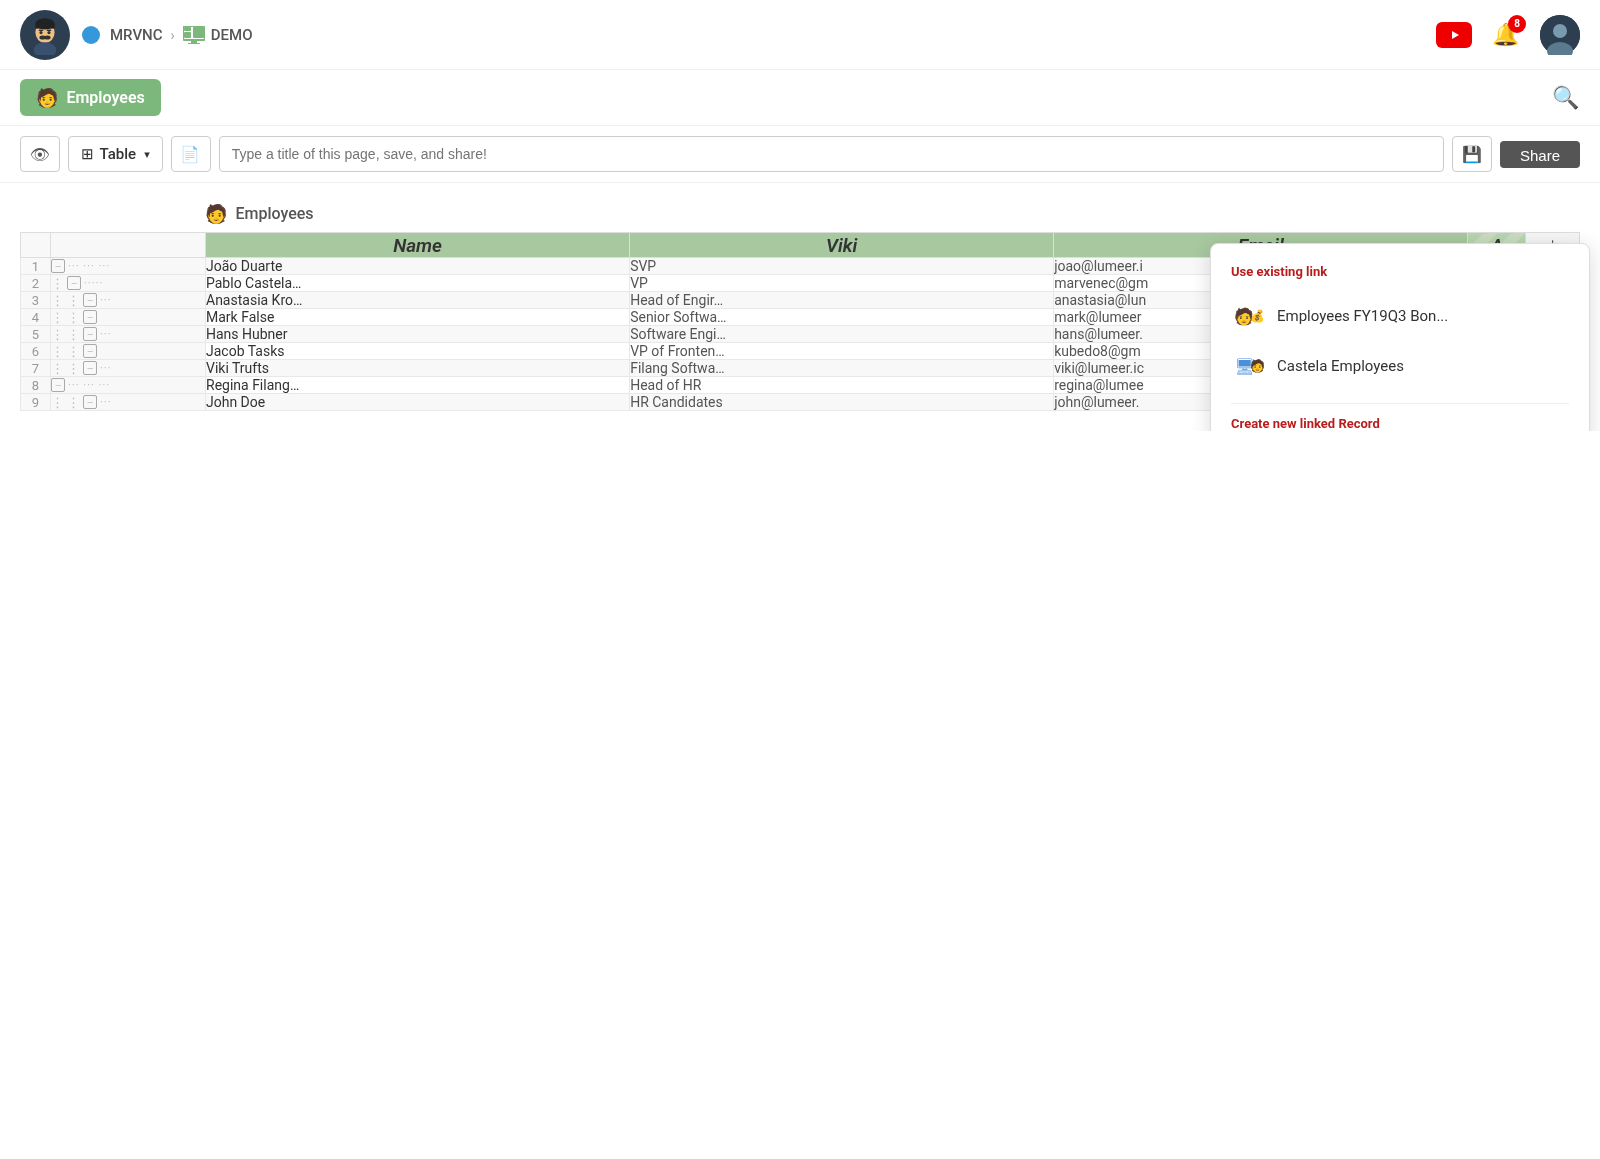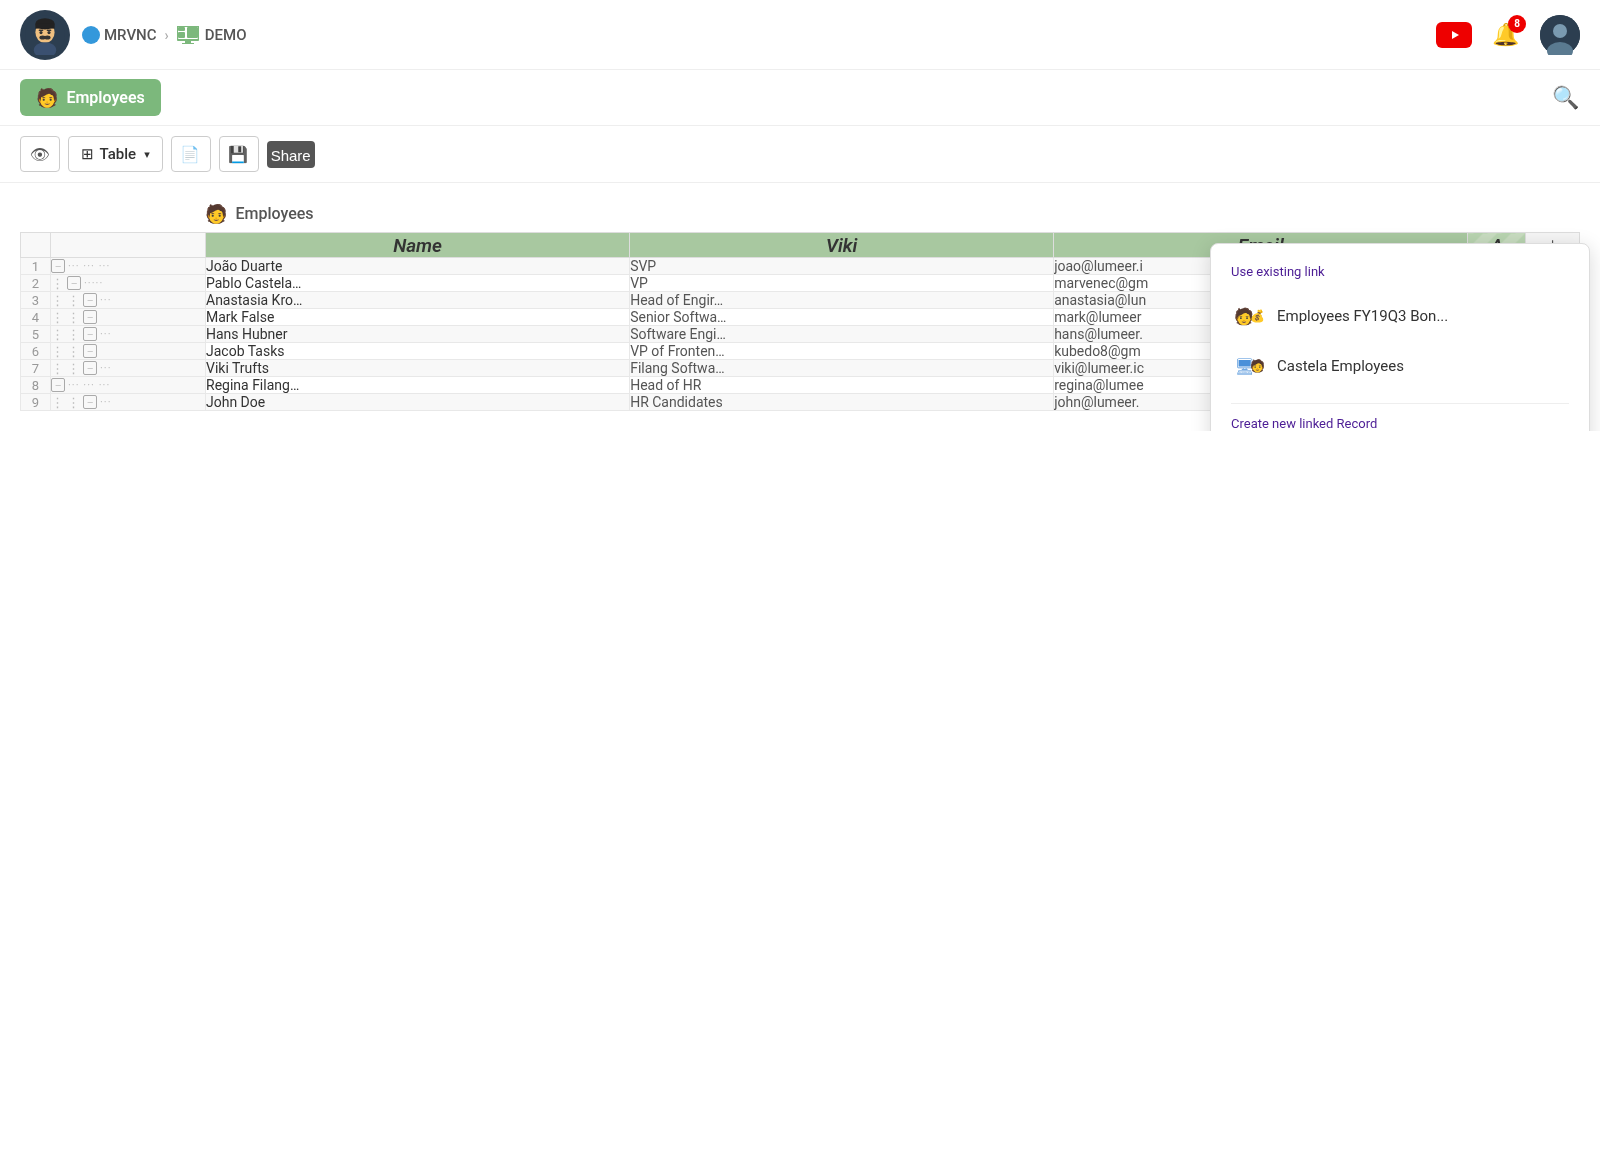--- a/index.html
+++ b/index.html
@@ -12,21 +12,21 @@
     }
     .header-left { display: flex; align-items: center; gap: 12px; }
     .logo-avatar {
       width: 50px; height: 50px; border-radius: 50%; background: #2c3e50;
       display: flex; align-items: center; justify-content: center;
       font-size: 22px; color: #fff; overflow: hidden;
     }
     .logo-avatar svg { width: 40px; height: 40px; }
     .breadcrumb { display: flex; align-items: center; gap: 8px; color: #666; font-size: 15px; font-weight: 500; }
     .breadcrumb-separator { color: #aaa; font-size: 14px; }
-    .breadcrumb-mrvnc { color: #555; display: flex; align-items: center; gap: 4px; }
+    .breadcrumb-mrvnc { color: #555; display: flex; align-items: center; gap: 10px; }
     .breadcrumb-demo { color: #555; display: flex; align-items: center; gap: 6px; }
     .mrvnc-dot { width: 18px; height: 18px; border-radius: 50%; background: #3498db; display: inline-block; }
     .demo-icon { width: 22px; height: 18px; display: inline-flex; align-items: center; justify-content: center; }
     .demo-icon svg { width: 22px; height: 18px; }
     .header-right { display: flex; align-items: center; gap: 16px; }
     .yt-btn {
       width: 36px; height: 26px; background: #e00; border-radius: 6px;
       display: flex; align-items: center; justify-content: center; cursor: pointer;
     }
     .yt-btn svg { width: 18px; height: 14px; fill: #fff; }
@@ -84,21 +84,21 @@
       flex: 1; height: 36px; border: 1px solid #ccc; border-radius: 4px;
       padding: 4px 12px; font-size: 14px; color: #aaa; background: #fff;
       outline: none;
     }
     .save-btn {
       width: 40px; height: 36px; border: 1px solid #ccc; border-radius: 4px;
       display: flex; align-items: center; justify-content: center;
       cursor: pointer; background: #fff; color: #555;
     }
     .share-btn {
-      padding: 6px 4px; height: 27px; background: #555; color: #fff;
+      padding: 6px 20px; height: 27px; background: #555; color: #fff;
       border: none; border-radius: 4px; font-size: 15px; font-weight: 500; cursor: pointer;
     }
 
     
     .main-content { display: flex; padding: 20px; gap: 0; position: relative; }
 
     
     .table-area { flex: 1; min-width: 0; }
     .table-header-label {
       display: flex; align-items: center; gap: 8px; margin-left: 185px;
@@ -140,21 +140,21 @@
     .role-cell { font-size: 14px; color: #555; padding: 8px 10px; }
     .email-cell { font-size: 14px; color: #555; padding: 8px 10px; white-space: nowrap; overflow: hidden; max-width: 150px; }
 
     
     .dropdown-popup {
       position: absolute; right: 10px; top: 60px;
       background: #fff; border: 1px solid #ddd; border-radius: 8px;
       box-shadow: 0 4px 20px rgba(0,0,0,0.15); width: 380px; padding: 20px;
       z-index: 100;
     }
-    .popup-section-title { color: #4c1d95; font-size: 13px; margin-bottom: 12px; }
+    .popup-section-title { color: #b91c1c; font-size: 13px; margin-bottom: 12px; font-weight: bold; }
     .popup-item {
       display: flex; align-items: center; gap: 12px;
       padding: 10px 4px; cursor: pointer; border-radius: 4px;
     }
     .popup-item-label { font-size: 15px; color: #333; }
     .popup-divider { height: 1px; background: #eee; margin: 12px 0; }
 
     
     .ic-green { color: #7cb87c; }
     .ic-blue { color: #4a90d9; }
@@ -245,20 +245,21 @@
     <span style="font-size:16px;">👁</span>
   </div>
   <div class="table-btn">
     <span style="font-size:15px;">⊞</span>
     <span>Table</span>
     <span style="font-size:11px;margin-left:2px;">▾</span>
   </div>
   <div class="report-btn">
     <span style="font-size:16px;">📄</span>
   </div>
+  <input class="title-input" type="text" value="" placeholder="Type a title of this page, save, and share!" style="">
   <div class="save-btn">
     <span style="font-size:16px;">💾</span>
   </div>
   <button class="share-btn">Share</button>
 </div>
 
 <div class="main-content">
   <div class="table-area">
 
     <div class="table-header-label">

